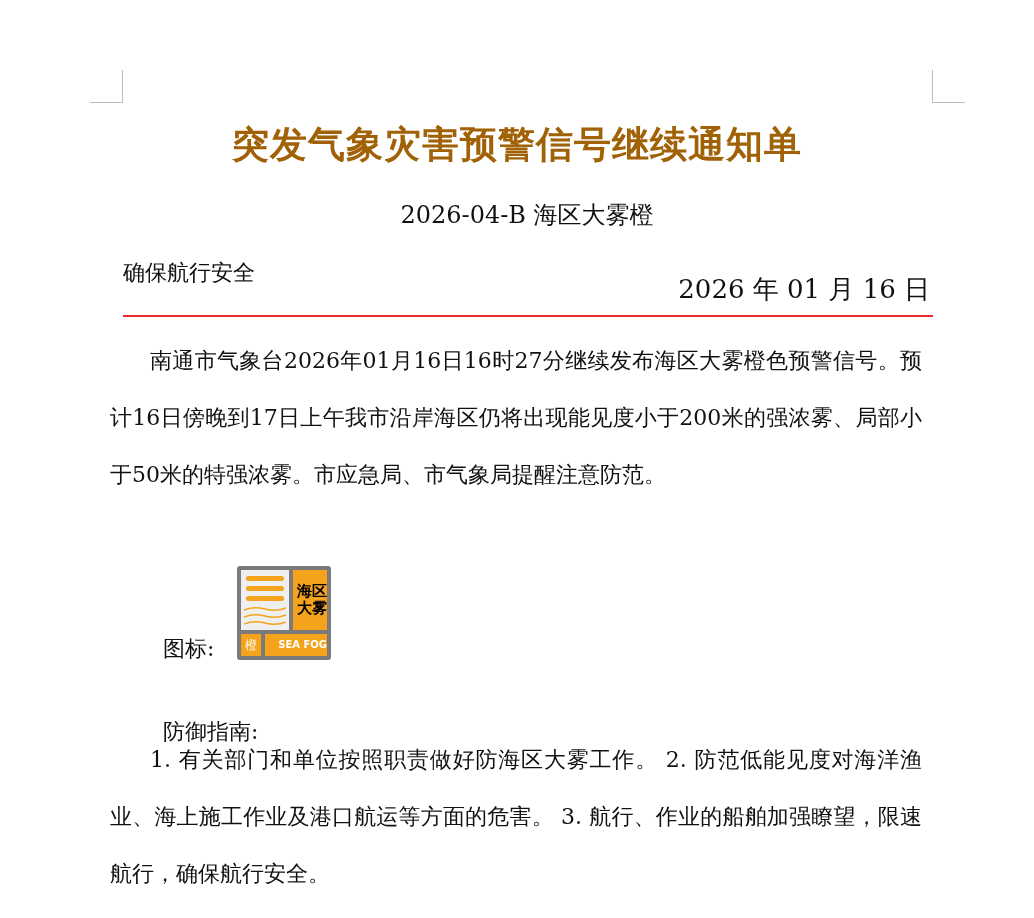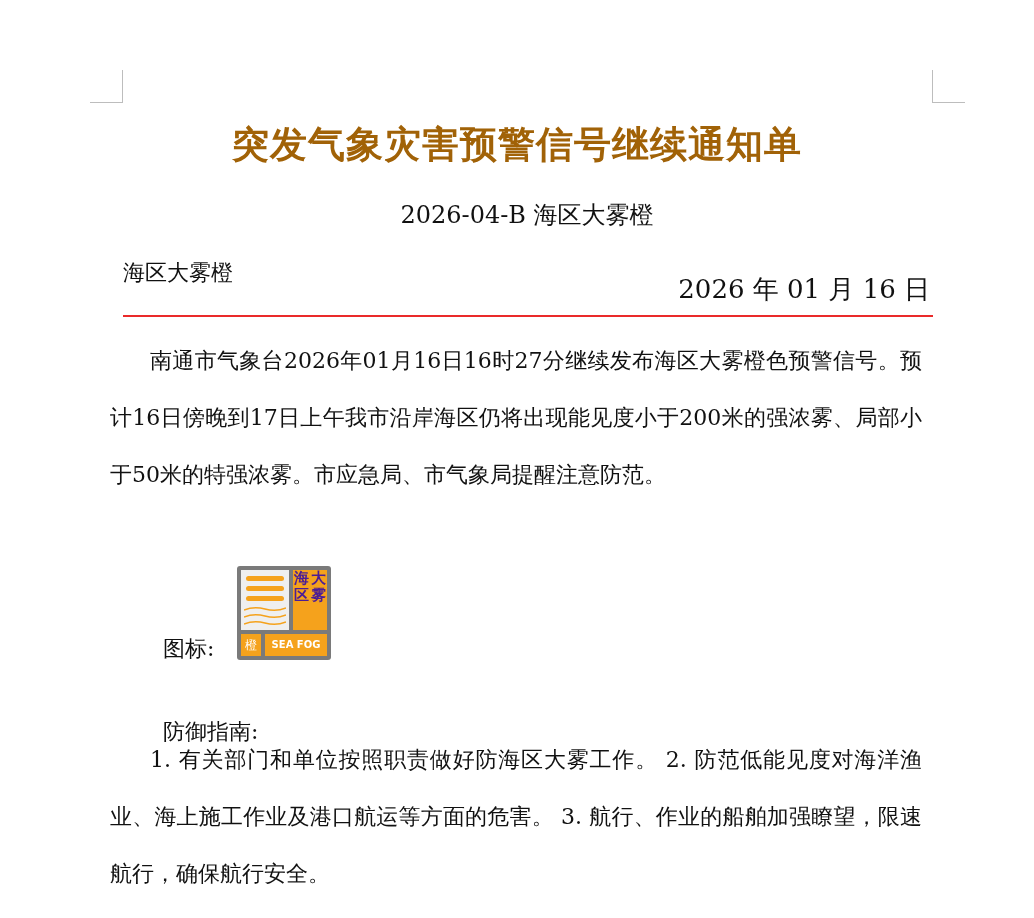--- a/index.html
+++ b/index.html
@@ -15,38 +15,38 @@
     .meta-right { position:absolute; right:104px; top:272px; font-size:26px; }
     .rule { position:absolute; left:123px; width:810px; top:315px; height:2px; background:#ea2a2a; }
     .para { position:absolute; left:110px; width:812px; font-size:22px; line-height:57px; text-align:justify; }
     .para.p1 { top:332px; text-indent:40px; }
     .icon-label { position:absolute; left:163px; top:634px; font-size:22px; }
     .fog-icon { position:absolute; left:237px; top:566px; width:94px; height:94px; background:#7a7a7a; border-radius:3px; }
     .fog-icon .left { position:absolute; left:4px; top:4px; width:48px; height:60px; background:#efefef; }
     .fog-icon .bar { position:absolute; left:5px; width:38px; height:5px; background:#f5a21c; border-radius:3px; }
     .fog-icon .wave { position:absolute; left:3px; width:42px; height:6px; }
     .fog-icon .right { position:absolute; left:56px; top:4px; width:34px; height:60px; background:#f5a21c;
-      color:#4c1d95; font-family:"DejaVu Sans", sans-serif; font-size:15px; line-height:17px; text-align:center;
-      display:flex; flex-direction:row; justify-content:center; font-weight:bold; }
+      color:#000000; font-family:"DejaVu Sans", sans-serif; font-size:15px; line-height:17px; text-align:center;
+      display:flex; flex-direction:column; justify-content:center; font-weight:bold;align-items:flex-end; }
     .fog-icon .small { position:absolute; left:4px; top:68px; width:20px; height:22px; background:#f5a21c; color:#fff;
       font-family:"DejaVu Sans", sans-serif; font-size:12px; text-align:center; line-height:22px; }
     .fog-icon .en { position:absolute; left:28px; top:68px; width:62px; height:22px; background:#f5a21c; color:#fff;
-      font-family:"DejaVu Sans", sans-serif; font-size:10px; font-weight:bold; text-align:center; line-height:22px; }
+      font-family:"DejaVu Sans", sans-serif; font-size:10px; font-weight:bold; text-align:right; line-height:22px; }
     .guide-heading { position:absolute; left:163px; top:717px; font-size:22px; }
     .para.p2 { top:731px; text-indent:40px; }
   </style>
 </head>
 <body>
 
 <div class="corner tl"></div>
 <div class="corner tr"></div>
 
 <div class="title">突发气象灾害预警信号继续通知单</div>
 <div class="subtitle">2026-04-B 海区大雾橙</div>
-<div class="meta-left">海区大雾橙</div>
+<div class="meta-left">确保航行安全</div>
 <div class="meta-right">2026 年 01 月 16 日</div>
 <div class="rule"></div>
 
 <div class="para p1">南通市气象台2026年01月16日16时27分继续发布海区大雾橙色预警信号。预计16日傍晚到17日上午我市沿岸海区仍将出现能见度小于200米的强浓雾、局部小于50米的特强浓雾。市应急局、市气象局提醒注意防范。</div>
 
 <div class="icon-label">图标:</div>
 <div class="fog-icon">
   <div class="left">
     <div class="bar" style="top:6px"></div>
     <div class="bar" style="top:16px"></div>

